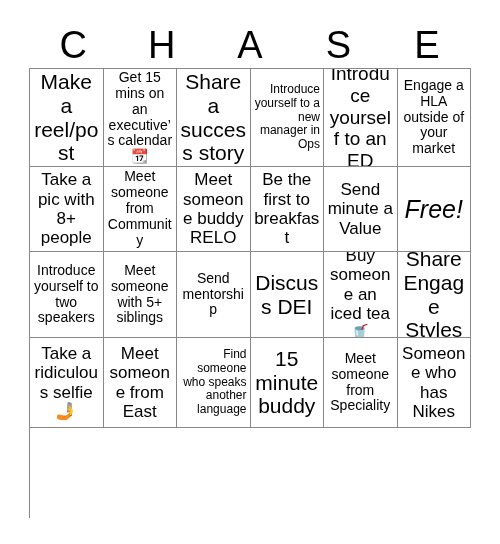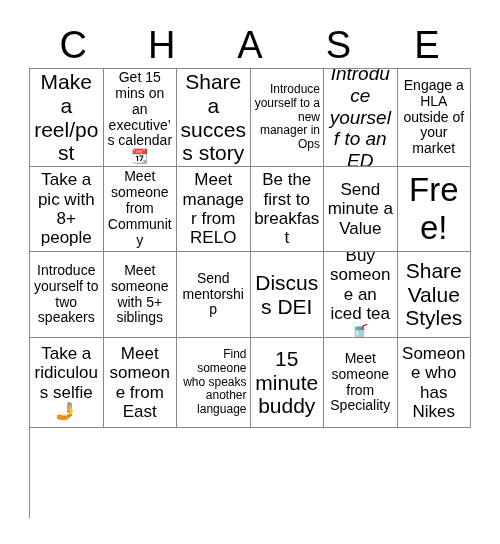--- a/index.html
+++ b/index.html
@@ -70,23 +70,23 @@
     background: #ffffff;
   }
   .cell-text {
     display: block;
     width: 100%;
     line-height: 1.14;
     word-wrap: break-word;
   }
 
   
-  .fs-xxl .cell-text { font-size: 33px; }
+  .fs-xxl .cell-text { font-size: 25px; font-style: italic; }
   .fs-xl  .cell-text { font-size: 21px; }
-  .fs-lg  .cell-text { font-size: 19px; font-style: italic; }
+  .fs-lg  .cell-text { font-size: 19px; }
   .fs-md  .cell-text { font-size: 17px; }
   .fs-sm  .cell-text { font-size: 14px; }
   .fs-xs  .cell-text { font-size: 12px; text-align: right; }
 </style>
 </head>
 <body>
 
 <div id="card">
 
   <div id="header-row">
@@ -117,21 +117,21 @@
       <div class="cell fs-sm">
         <span class="cell-text">Engage a HLA outside of your market</span>
       </div>
       <div class="cell fs-md">
         <span class="cell-text">Take a pic with 8+ people</span>
       </div>
       <div class="cell fs-sm">
         <span class="cell-text">Meet someone from Community</span>
       </div>
       <div class="cell fs-md">
-        <span class="cell-text">Meet manager from RELO</span>
+        <span class="cell-text">Meet someone buddy RELO</span>
       </div>
       <div class="cell fs-md">
         <span class="cell-text">Be the first to breakfast</span>
       </div>
       <div class="cell fs-md">
         <span class="cell-text">Send minute a Value</span>
       </div>
       <div class="cell fs-xxl">
         <span class="cell-text">Free!</span>
       </div>
@@ -144,21 +144,21 @@
       <div class="cell fs-sm">
         <span class="cell-text">Send mentorship</span>
       </div>
       <div class="cell fs-xl">
         <span class="cell-text">Discuss DEI</span>
       </div>
       <div class="cell fs-md">
         <span class="cell-text">Buy someone an iced tea 🥤</span>
       </div>
       <div class="cell fs-xl">
-        <span class="cell-text">Share Value Styles</span>
+        <span class="cell-text">Share Engage Styles</span>
       </div>
       <div class="cell fs-md">
         <span class="cell-text">Take a ridiculous selfie 🤳</span>
       </div>
       <div class="cell fs-md">
         <span class="cell-text">Meet someone from East</span>
       </div>
       <div class="cell fs-xs">
         <span class="cell-text">Find someone who speaks another language</span>
       </div>

